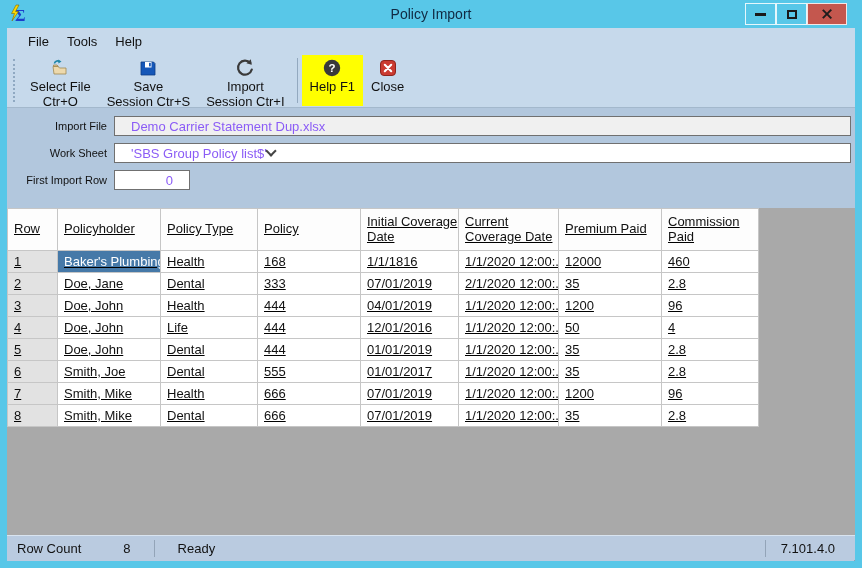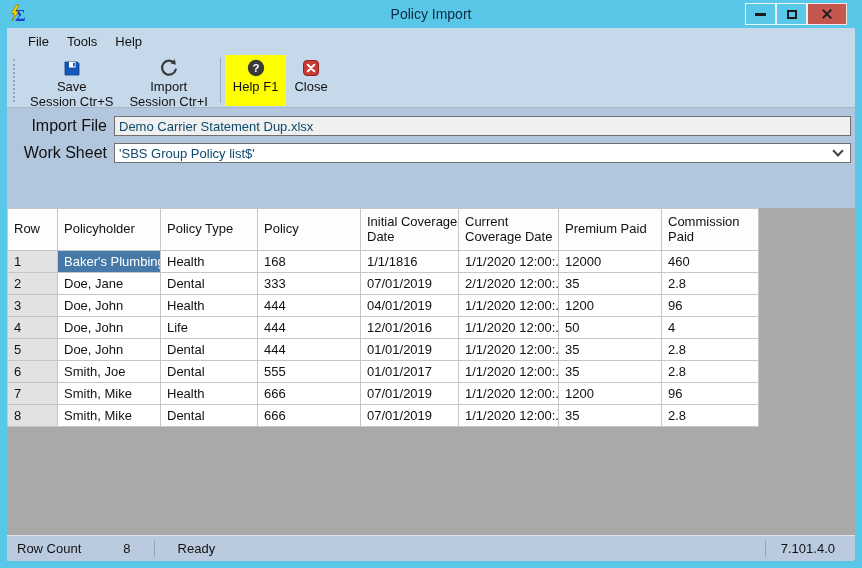--- a/index.html
+++ b/index.html
@@ -40,24 +40,24 @@
   
   .toolbar{height:54px;background:var(--chrome);border-bottom:1px solid #A3B8CC;display:flex;align-items:stretch;padding:1px 0 1px 4px;flex:none;}
   .tb-grip{width:4px;border-left:2px dotted #8FA9C2;margin:4px 5px 4px 2px;}
   .tb-btn{display:flex;flex-direction:column;align-items:center;justify-content:flex-start;padding:3px 8px 1px 8px;font-size:13px;color:#111;text-align:center;line-height:1.15;}
   .tb-btn.hl{background:var(--highlight);}
   .tb-icon{width:20px;height:20px;display:block;margin-bottom:2px;}
   .tb-sep{width:1px;background:#93A9BF;margin:3px 4px;}
   
   .form-area{height:100px;background:var(--form-bg);padding:8px 4px 0 0;flex:none;}
   .form-row{display:flex;align-items:center;height:20px;margin-bottom:7px;}
-  .form-label{width:100px;text-align:right;margin-right:7px;font-size:16px;color:#111;flex:none;}
-  .textbox{height:20px;border:1px solid #707070;font-size:13px;display:flex;align-items:center;padding:0 4px;background:#fff;color:#0c4a6e;}
+  .form-label{width:100px;text-align:right;margin-right:7px;font-size:11px;color:#111;flex:none;}
+  .textbox{height:20px;border:1px solid #707070;font-size:13px;display:flex;align-items:center;padding:0 16px;background:#fff;color:#8b5cf6;}
   .textbox.readonly{background:#F0F0F0;flex:1;}
-  .combobox{flex:1;background:#fff;justify-content:space-between;}
+  .combobox{flex:1;background:#fff;justify-content:flex-start;}
   .chev{width:8px;height:8px;border-right:2px solid #444;border-bottom:2px solid #444;transform:rotate(45deg);margin:-4px 4px 0 0;}
   .numbox{width:76px;justify-content:flex-end;}
   
   .grid-area{flex:1;background:var(--grid-bg);overflow:hidden;}
   table.grid{border-collapse:collapse;table-layout:fixed;background:#fff;font-size:13px;}
   table.grid th,table.grid td{border:1px solid #C6C6C6;padding:0 0 0 6px;text-align:left;font-weight:normal;color:#111;overflow:hidden;white-space:normal;}
   table.grid th{height:42px;background:#FDFDFD;vertical-align:middle;line-height:1.15;padding-top:2px;padding-bottom:2px;}
   table.grid td{height:22px;white-space:nowrap;}
   table.grid td.rowhdr{background:#E2E2E2;}
   table.grid td.selected{background:var(--selection);color:#fff;}
@@ -98,20 +98,30 @@
   </div>
 
   <div class="menubar">
       <div class="menu-item">File</div>
       <div class="menu-item">Tools</div>
       <div class="menu-item">Help</div>
     </div>
 
   <div class="toolbar">
     <div class="tb-grip"></div>
+  <div class="tb-btn">
+        <span class="tb-icon"><svg viewBox="0 0 20 20" width="20" height="20">
+            <path d="M3.5 8.5 L3.5 7 L7 7 L8.5 8.5 Z" fill="#E3C98F" stroke="#A08850" stroke-width="0.8"></path>
+            <path d="M4 16 L3 8.5 L8 8.5 L9.5 10 L16 10 L16 16 Z" fill="#EDD9AC" stroke="#A08850" stroke-width="0.8"></path>
+            <path d="M4.5 5.5 C4.5 3.2 7.5 2.2 9.3 3.4" fill="none" stroke="#1F87A8" stroke-width="1.6"></path>
+            <polygon points="8.2,1.6 11.5,3.6 8.4,5.4" fill="#1F87A8"></polygon>
+          </svg></span>
+        <span>Select File</span>
+        <span>Ctr+O</span>
+      </div>
       <div class="tb-btn">
         <span class="tb-icon"><svg viewBox="0 0 20 20" width="20" height="20">
             <path d="M3 4 L3 17 L17 17 L17 5.5 L15.5 4 Z" fill="#1557B8" stroke="#0E3C85" stroke-width="0.8"></path>
             <rect x="7" y="4" width="6.5" height="5.5" fill="#FFFFFF"></rect>
             <rect x="11" y="4.8" width="1.8" height="3.6" fill="#1557B8"></rect>
           </svg></span>
         <span>Save</span>
         <span>Session Ctr+S</span>
       </div>
       <div class="tb-btn">
@@ -144,24 +154,28 @@
       <span class="form-label">Import File</span>
       <div class="textbox readonly">Demo Carrier Statement Dup.xlsx</div>
     </div>
     <div class="form-row">
       <span class="form-label">Work Sheet</span>
       <div class="textbox combobox">
         <span>'SBS Group Policy list$'</span>
         <span class="chev"></span>
       </div>
     </div>
+    <div class="form-row">
+      <span class="form-label">First Import Row</span>
+      <div class="textbox numbox">0</div>
+    </div>
   </div>
 
   <div class="grid-area">
-    <table class="grid" style="width: 751px;">
+    <table class="grid" style="width: 751px; text-decoration: underline;">
       <colgroup>
           <col style="width: 50px;">
           <col style="width: 103px;">
           <col style="width: 97px;">
           <col style="width: 103px;">
           <col style="width: 98px;">
           <col style="width: 100px;">
           <col style="width: 103px;">
           <col style="width: 97px;">
         </colgroup>

